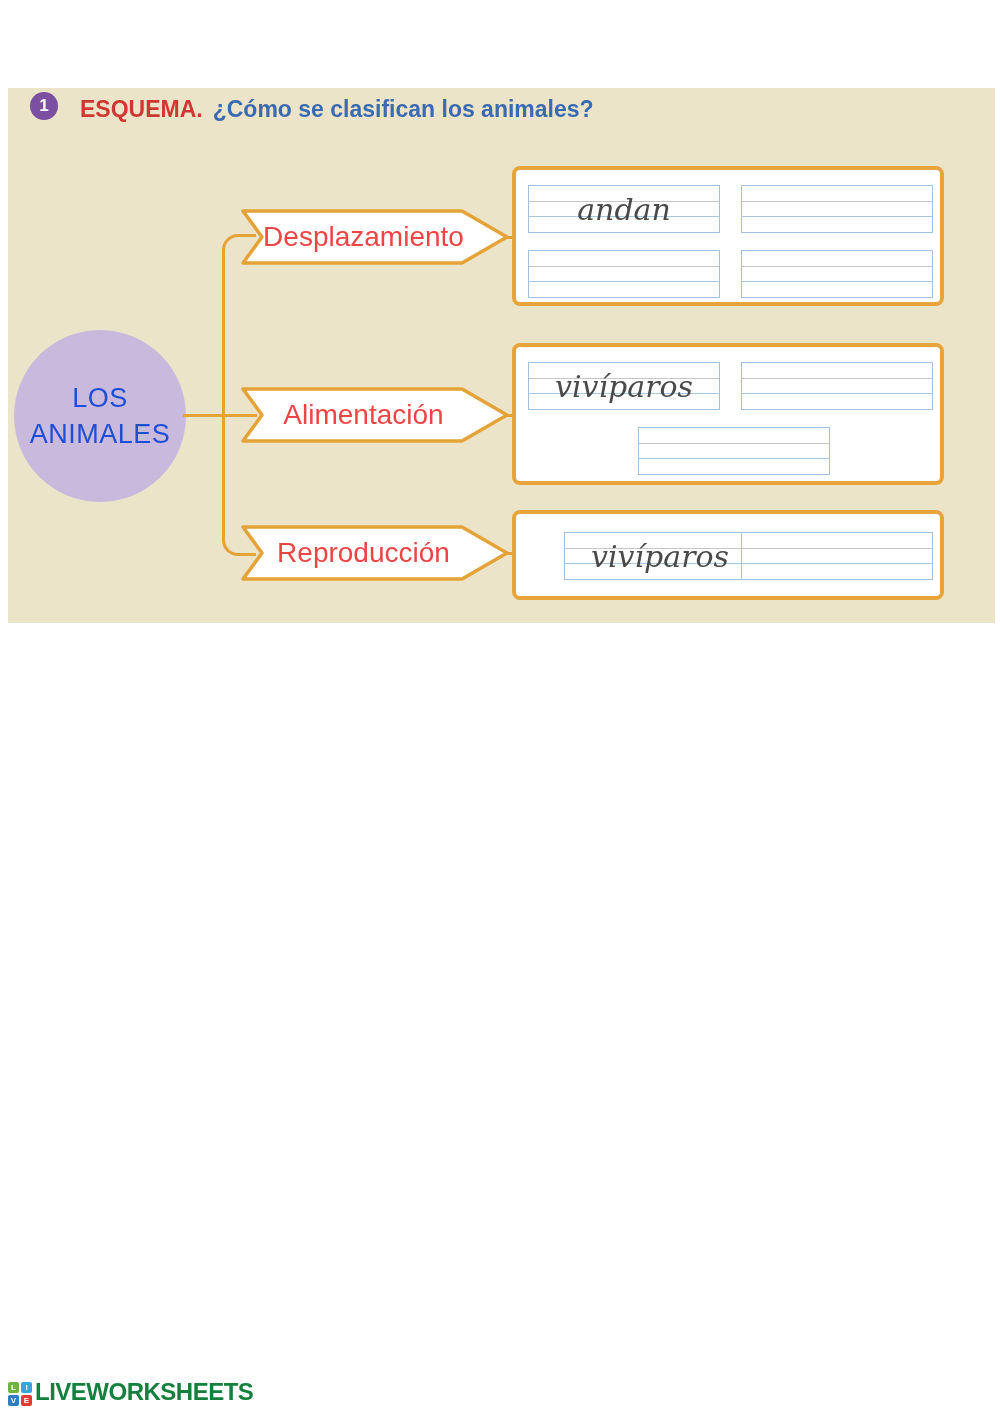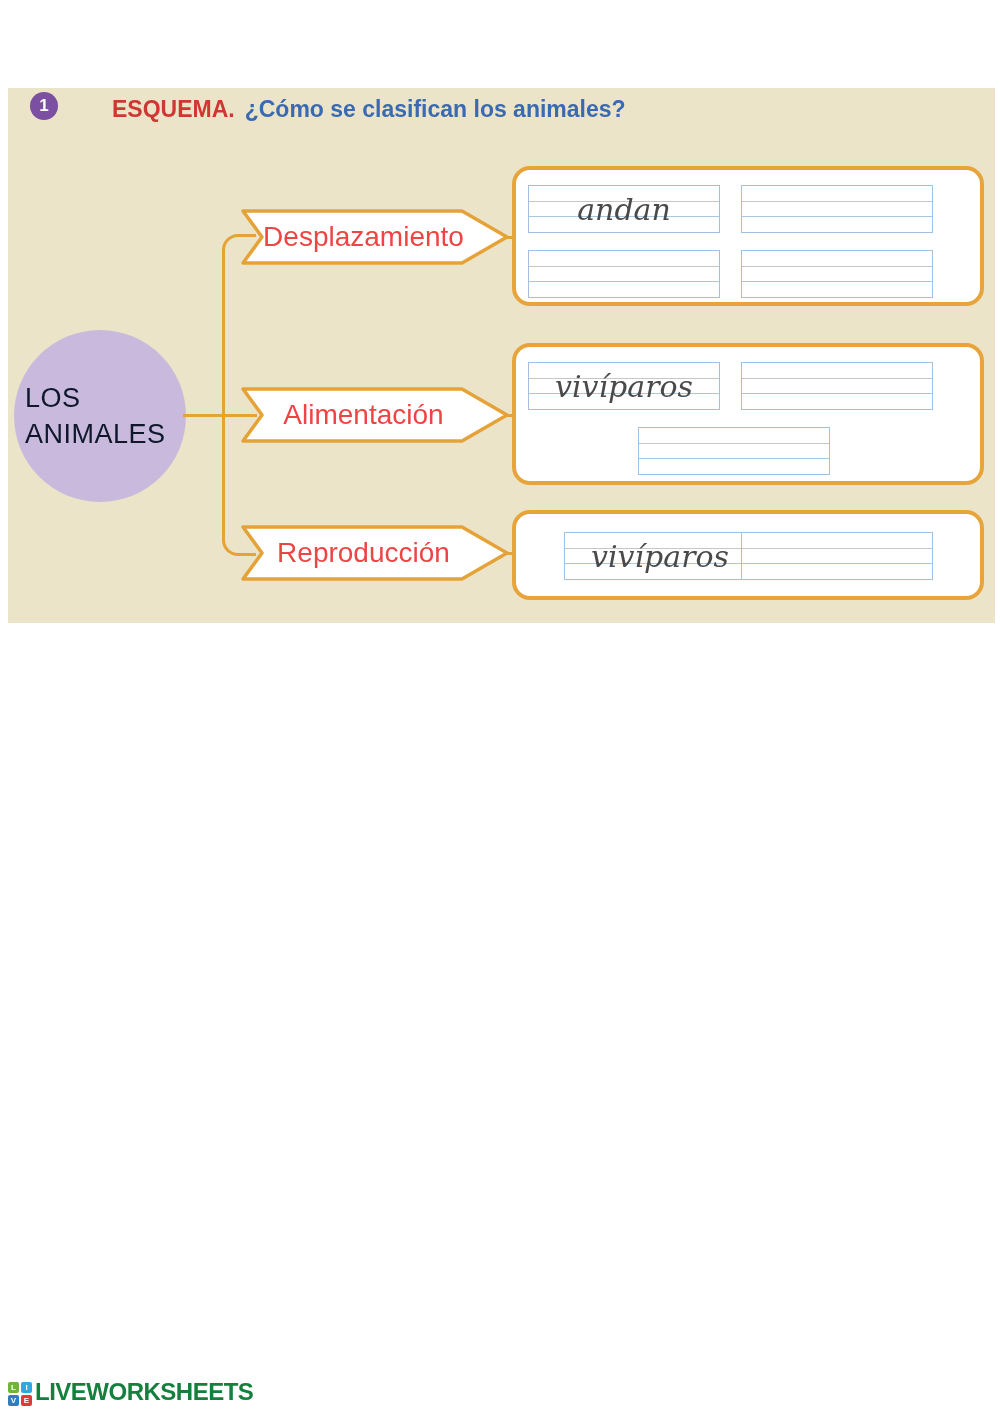--- a/index.html
+++ b/index.html
@@ -7,28 +7,28 @@
   body { font-family:"Liberation Sans", sans-serif; }
   #page { position:relative; width:1000px; height:1413px; background:#ffffff; overflow:hidden; }
 
   
   .panel { position:absolute; left:8px; top:88px; width:987px; height:535px; background:#ece4c9; }
 
   
   .badge { position:absolute; left:30px; top:92px; width:28px; height:28px; border-radius:50%;
            background:#7b4fa1; color:#fff; font-size:17px; font-weight:bold;
            display:flex; align-items:center; justify-content:center; }
-  .header-line { position:absolute; left:80px; top:96px; font-size:23px; font-weight:bold; white-space:nowrap;margin-left:32px; }
+  .header-line { position:absolute; left:80px; top:96px; font-size:23px; font-weight:bold; white-space:nowrap; }
   .kw { color:#cf3832; margin-right:10px; }
   .qt { color:#3a6ab1; }
 
   
   .root-circle { position:absolute; left:14px; top:330px; width:172px; height:172px; border-radius:50%;
                  background:#c9badd; display:flex; align-items:center; justify-content:center; }
-  .root-circle span { width:150px; text-align:left; font-size:27px; color:#0f172a;
+  .root-circle span { width:150px; text-align:center; font-size:27px; color:#1d4ed8;
                       letter-spacing:0.5px; line-height:1.35; }
 
   
   .spine { position:absolute; left:222px; top:234px; width:34px; height:322px;
            border:3px solid #e5a237; border-right:none; border-radius:16px 0 0 16px; }
   .hline { position:absolute; height:3px; background:#e5a237; }
   .mid-line { left:183px; top:414px; width:74px; }
   .stub-0 { left:504px; top:236px; width:12px; }
   .stub-1 { left:504px; top:414px; width:12px; }
   .stub-2 { left:504px; top:552px; width:12px; }
@@ -37,22 +37,22 @@
   .banner { position:absolute; width:272px; height:58px; }
   .banner svg { position:absolute; left:0; top:0; }
   .banner .blabel { position:absolute; left:30px; right:55px; top:0; height:58px;
                     display:flex; align-items:center; justify-content:center;
                     font-size:28px; color:#ef4444; white-space:nowrap; }
   .banner-0 { left:240px; top:208px; }
   .banner-1 { left:240px; top:386px; }
   .banner-2 { left:240px; top:524px; }
 
   
-  .abox { position:absolute; left:512px; width:472px; background:#ffffff;
-          border:4px solid #e7a43a; border-radius:18px; }
+  .abox { position:absolute; left:512px; width:432px; background:#ffffff;
+          border:4px solid #e7a43a; border-radius:8px; }
   .abox-0 { top:166px; height:140px; }
   .abox-1 { top:343px; height:142px; }
   .abox-2 { top:510px; height:90px; }
 
   
   .field { position:absolute; width:192px; height:48px; background:#fff;
            border:1px solid #9fc2e2; }
   .field::before { content:""; position:absolute; left:0; right:0; top:33%; height:1px; background:#c6c6c6; }
   .field::after  { content:""; position:absolute; left:0; right:0; top:66%; height:1px; background:#a6c8e5; }
   .field .cursive { position:absolute; left:0; right:0; top:0; bottom:0; z-index:2;

